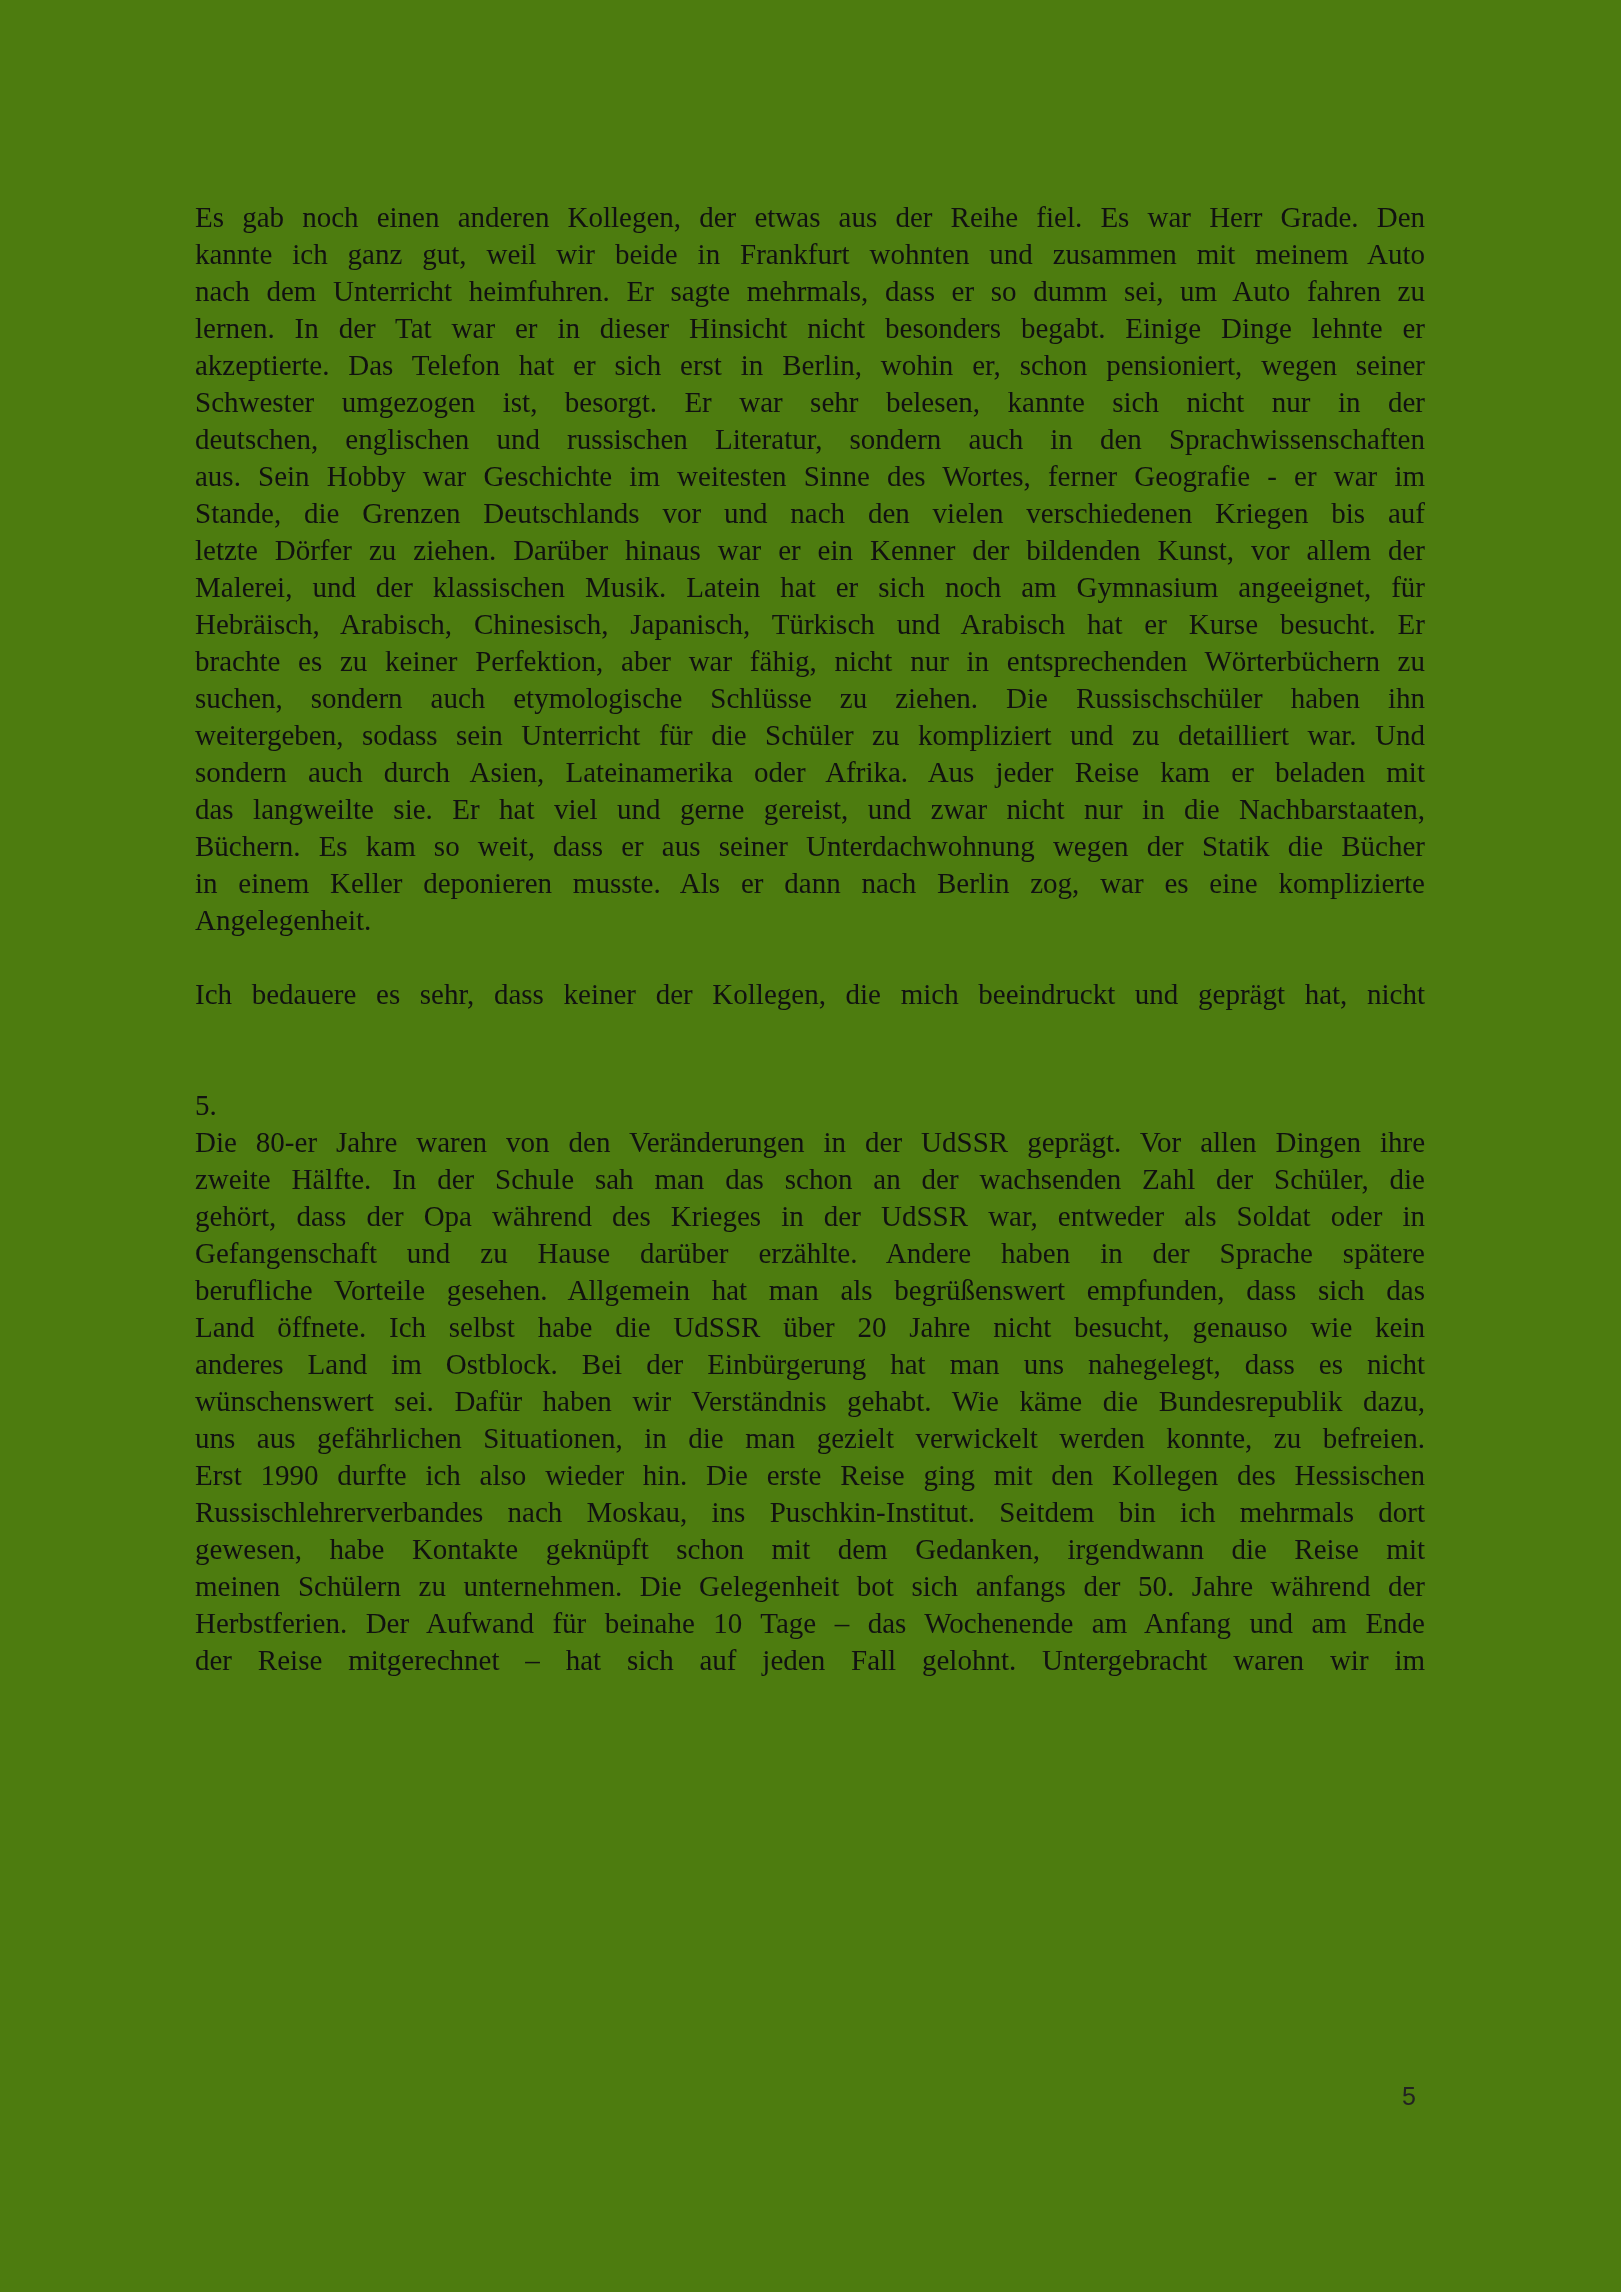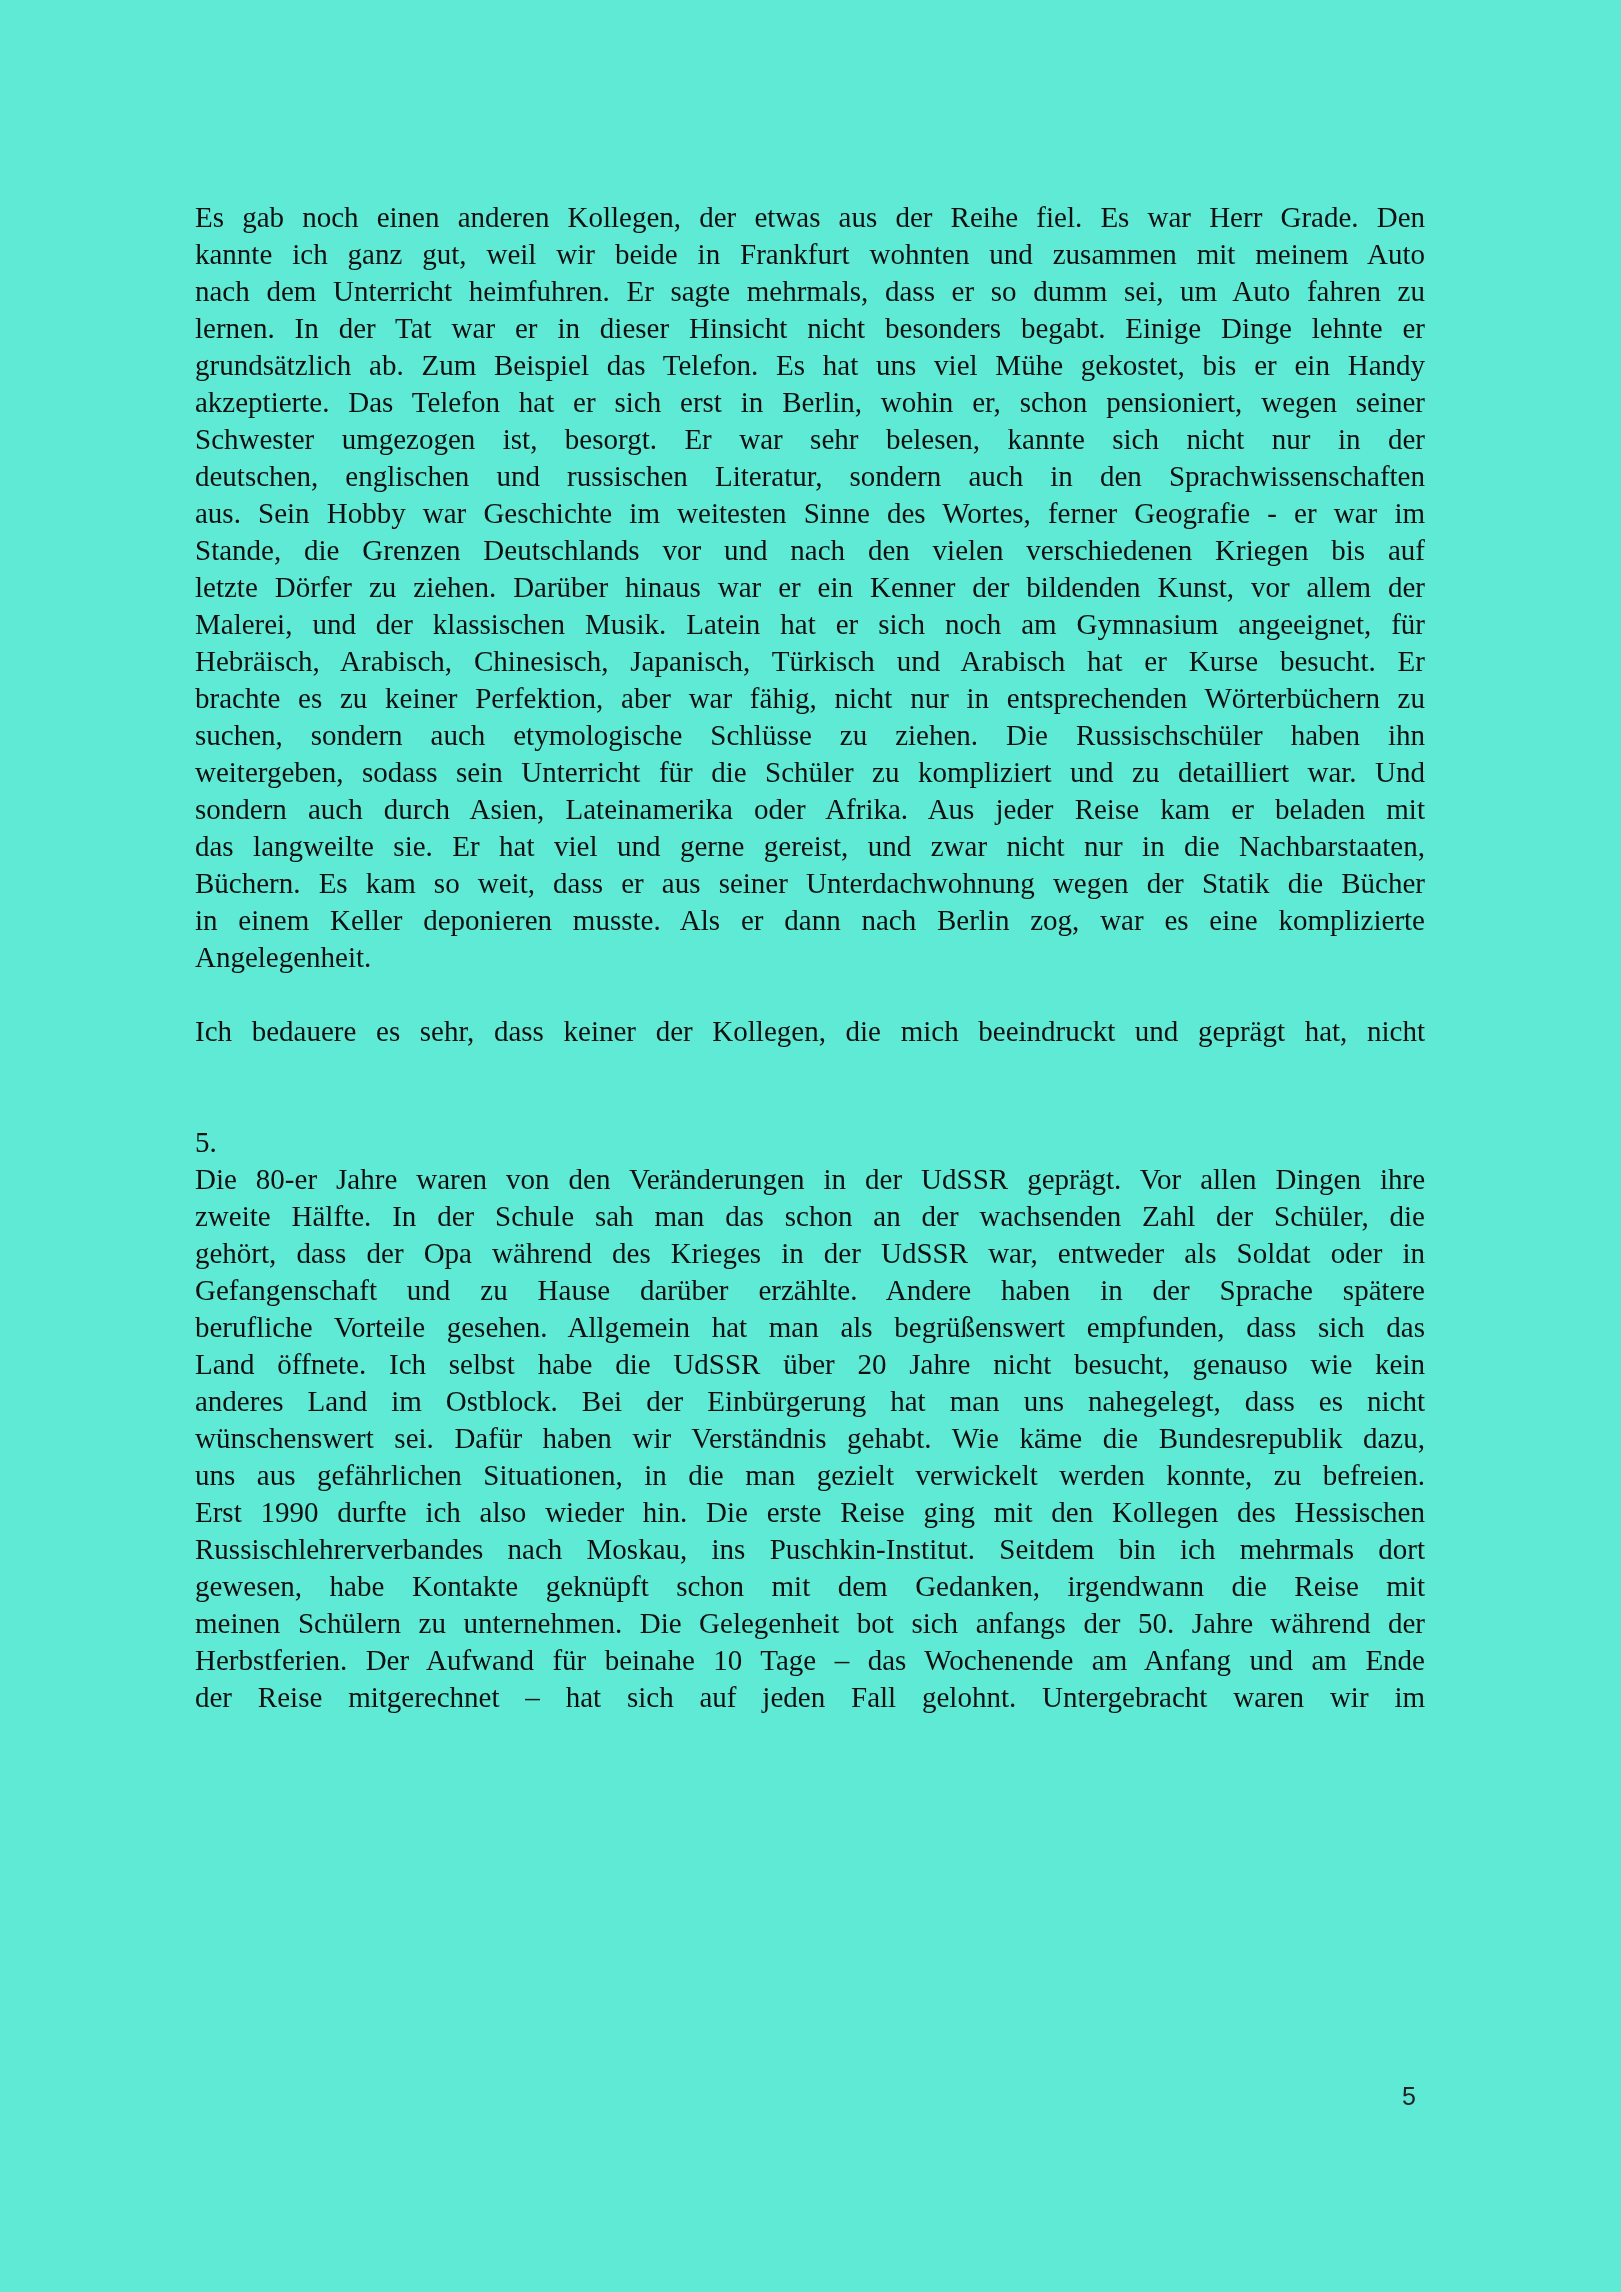--- a/index.html
+++ b/index.html
@@ -12,21 +12,21 @@
       height: 2293px;
       position: relative;
       overflow: hidden;
       color: #111111;
     }
     .page {
       position: absolute;
       left: 0; top: 0;
       width: 1621px;
       height: 2293px;
-      background: #5eead4;
+      background: #4d7c0f;
     }
     .body-text {
       position: absolute;
       left: 195px;
       top: 199px;
       width: 1230px;
       font-family: "Liberation Serif", "DejaVu Serif", serif;
       font-size: 29px;
       line-height: 37px;
       text-align: justify;
@@ -67,21 +67,20 @@
 <body>
 
 <div class="page">
   <div class="body-text">
 
     <div class="para">
       <span class="line">Es gab noch einen anderen Kollegen, der etwas aus der Reihe fiel. Es war Herr Grade. Den</span>
       <span class="line">kannte ich ganz gut, weil wir beide in Frankfurt wohnten und zusammen mit meinem Auto</span>
       <span class="line">nach dem Unterricht heimfuhren. Er sagte mehrmals, dass er so dumm sei, um Auto fahren zu</span>
       <span class="line">lernen. In der Tat war er in dieser Hinsicht nicht besonders begabt. Einige Dinge lehnte er</span>
-      <span class="line">grundsätzlich ab. Zum Beispiel das Telefon. Es hat uns viel Mühe gekostet, bis er ein Handy</span>
       <span class="line">akzeptierte. Das Telefon hat er sich erst in Berlin, wohin er, schon pensioniert, wegen seiner</span>
       <span class="line">Schwester umgezogen ist, besorgt. Er war sehr belesen, kannte sich nicht nur in der</span>
       <span class="line">deutschen, englischen und russischen Literatur, sondern auch in den Sprachwissenschaften</span>
       <span class="line">aus. Sein Hobby war Geschichte im weitesten Sinne des Wortes, ferner Geografie - er war im</span>
       <span class="line">Stande, die Grenzen Deutschlands vor und nach den vielen verschiedenen Kriegen bis auf</span>
       <span class="line">letzte Dörfer zu ziehen. Darüber hinaus war er ein Kenner der bildenden Kunst, vor allem der</span>
       <span class="line">Malerei, und der klassischen Musik. Latein hat er sich noch am Gymnasium angeeignet, für</span>
       <span class="line">Hebräisch, Arabisch, Chinesisch, Japanisch, Türkisch und Arabisch hat er Kurse besucht. Er</span>
       <span class="line">brachte es zu keiner Perfektion, aber war fähig, nicht nur in entsprechenden Wörterbüchern zu</span>
       <span class="line">suchen, sondern auch etymologische Schlüsse zu ziehen. Die Russischschüler haben ihn</span>

